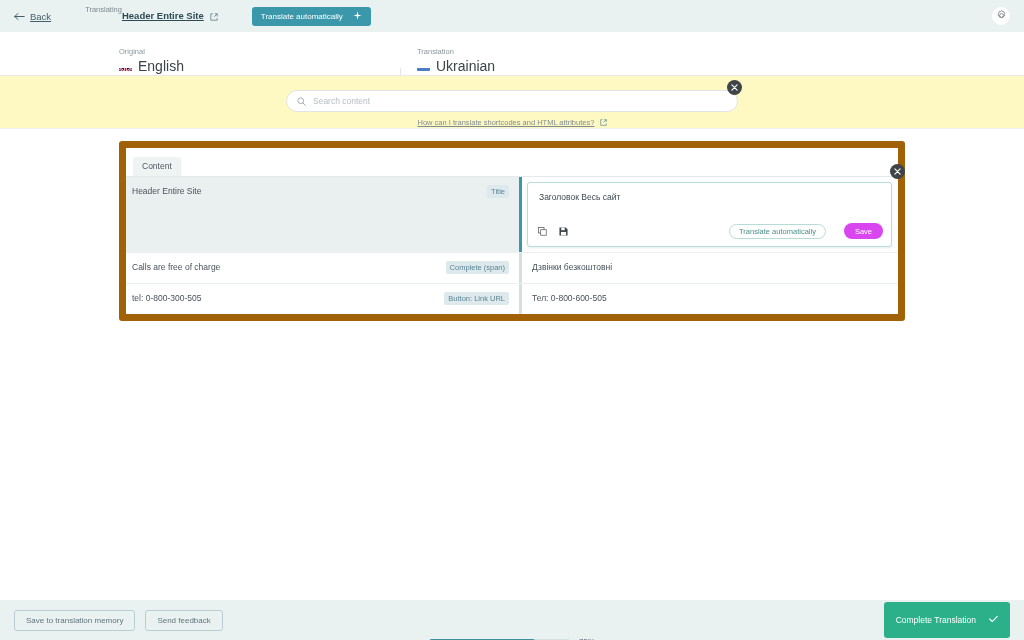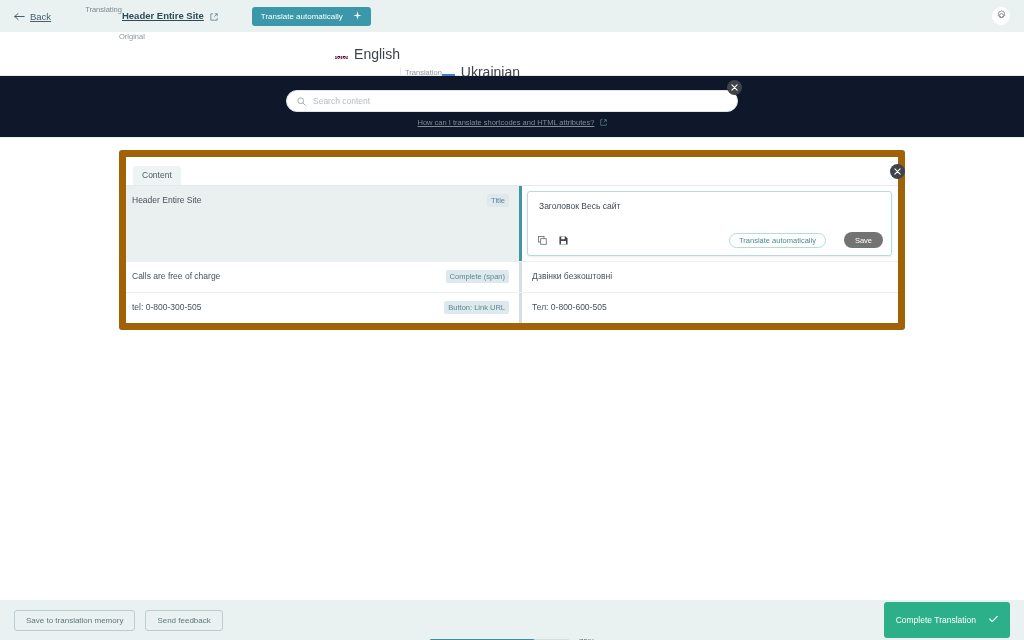--- a/index.html
+++ b/index.html
@@ -66,36 +66,35 @@
 
   
   .langbar {
     height: 44px;
     background: #ffffff;
     border-bottom: 1px solid #e8eaec;
     display: flex;
     position: relative;
   }
   .lang-col {
-    display: flex; flex-direction: row; justify-content: space-between;
+    display: flex; flex-direction: column; justify-content: flex-end;
     line-height: 1.2;
     position: relative;
   }
   .lang-col.original { padding-left: 119px; width: 400px; }
-  .lang-col.translation { padding-left: 4px; border-left: 1px solid #e3e6e8; margin-top: 36px; }
+  .lang-col.translation { padding-left: 16px; border-left: 1px solid #e3e6e8; margin-top: 36px; }
   .lang-label { font-size: 7.5px; color: #8b979c; }
   .lang-name-row { display: flex; align-items: center; gap: 6px; margin-top: 2px; }
   .lang-name { font-size: 14px; color: #3b4348; }
   .flag { width: 13px; height: 9px; display: inline-block; border-radius: 1px; overflow:hidden; flex: none; }
 
   
   .search-wrap {
-    background: #0f172a;
+    background: #fef9c3;
     padding-top: 14px;
-    padding-bottom: 9px;
     position: relative;
     border-bottom: 1px solid #edeff1;
   }
   .search-box {
     width: 452px; height: 22px;
     margin: 0 auto;
     background: #fff;
     border: 1px solid #e1e5e8;
     border-radius: 11px;
     display: flex; align-items: center;
@@ -221,21 +220,21 @@
     color: #4b8f88;
     border-radius: 9px;
     height: 15px;
     padding: 0 9px;
     font-size: 7.5px;
     font-family: inherit;
     cursor: pointer;
     display: flex; align-items: center;
   }
   .btn-green {
-    background: #737373;
+    background: #d946ef;
     color: #ffffff;
     border: none;
     border-radius: 9px;
     height: 16px;
     padding: 0 11px;
     font-size: 7.5px;
     font-family: inherit;
     cursor: pointer;
     margin-left: 8px;
     display: flex; align-items: center;

